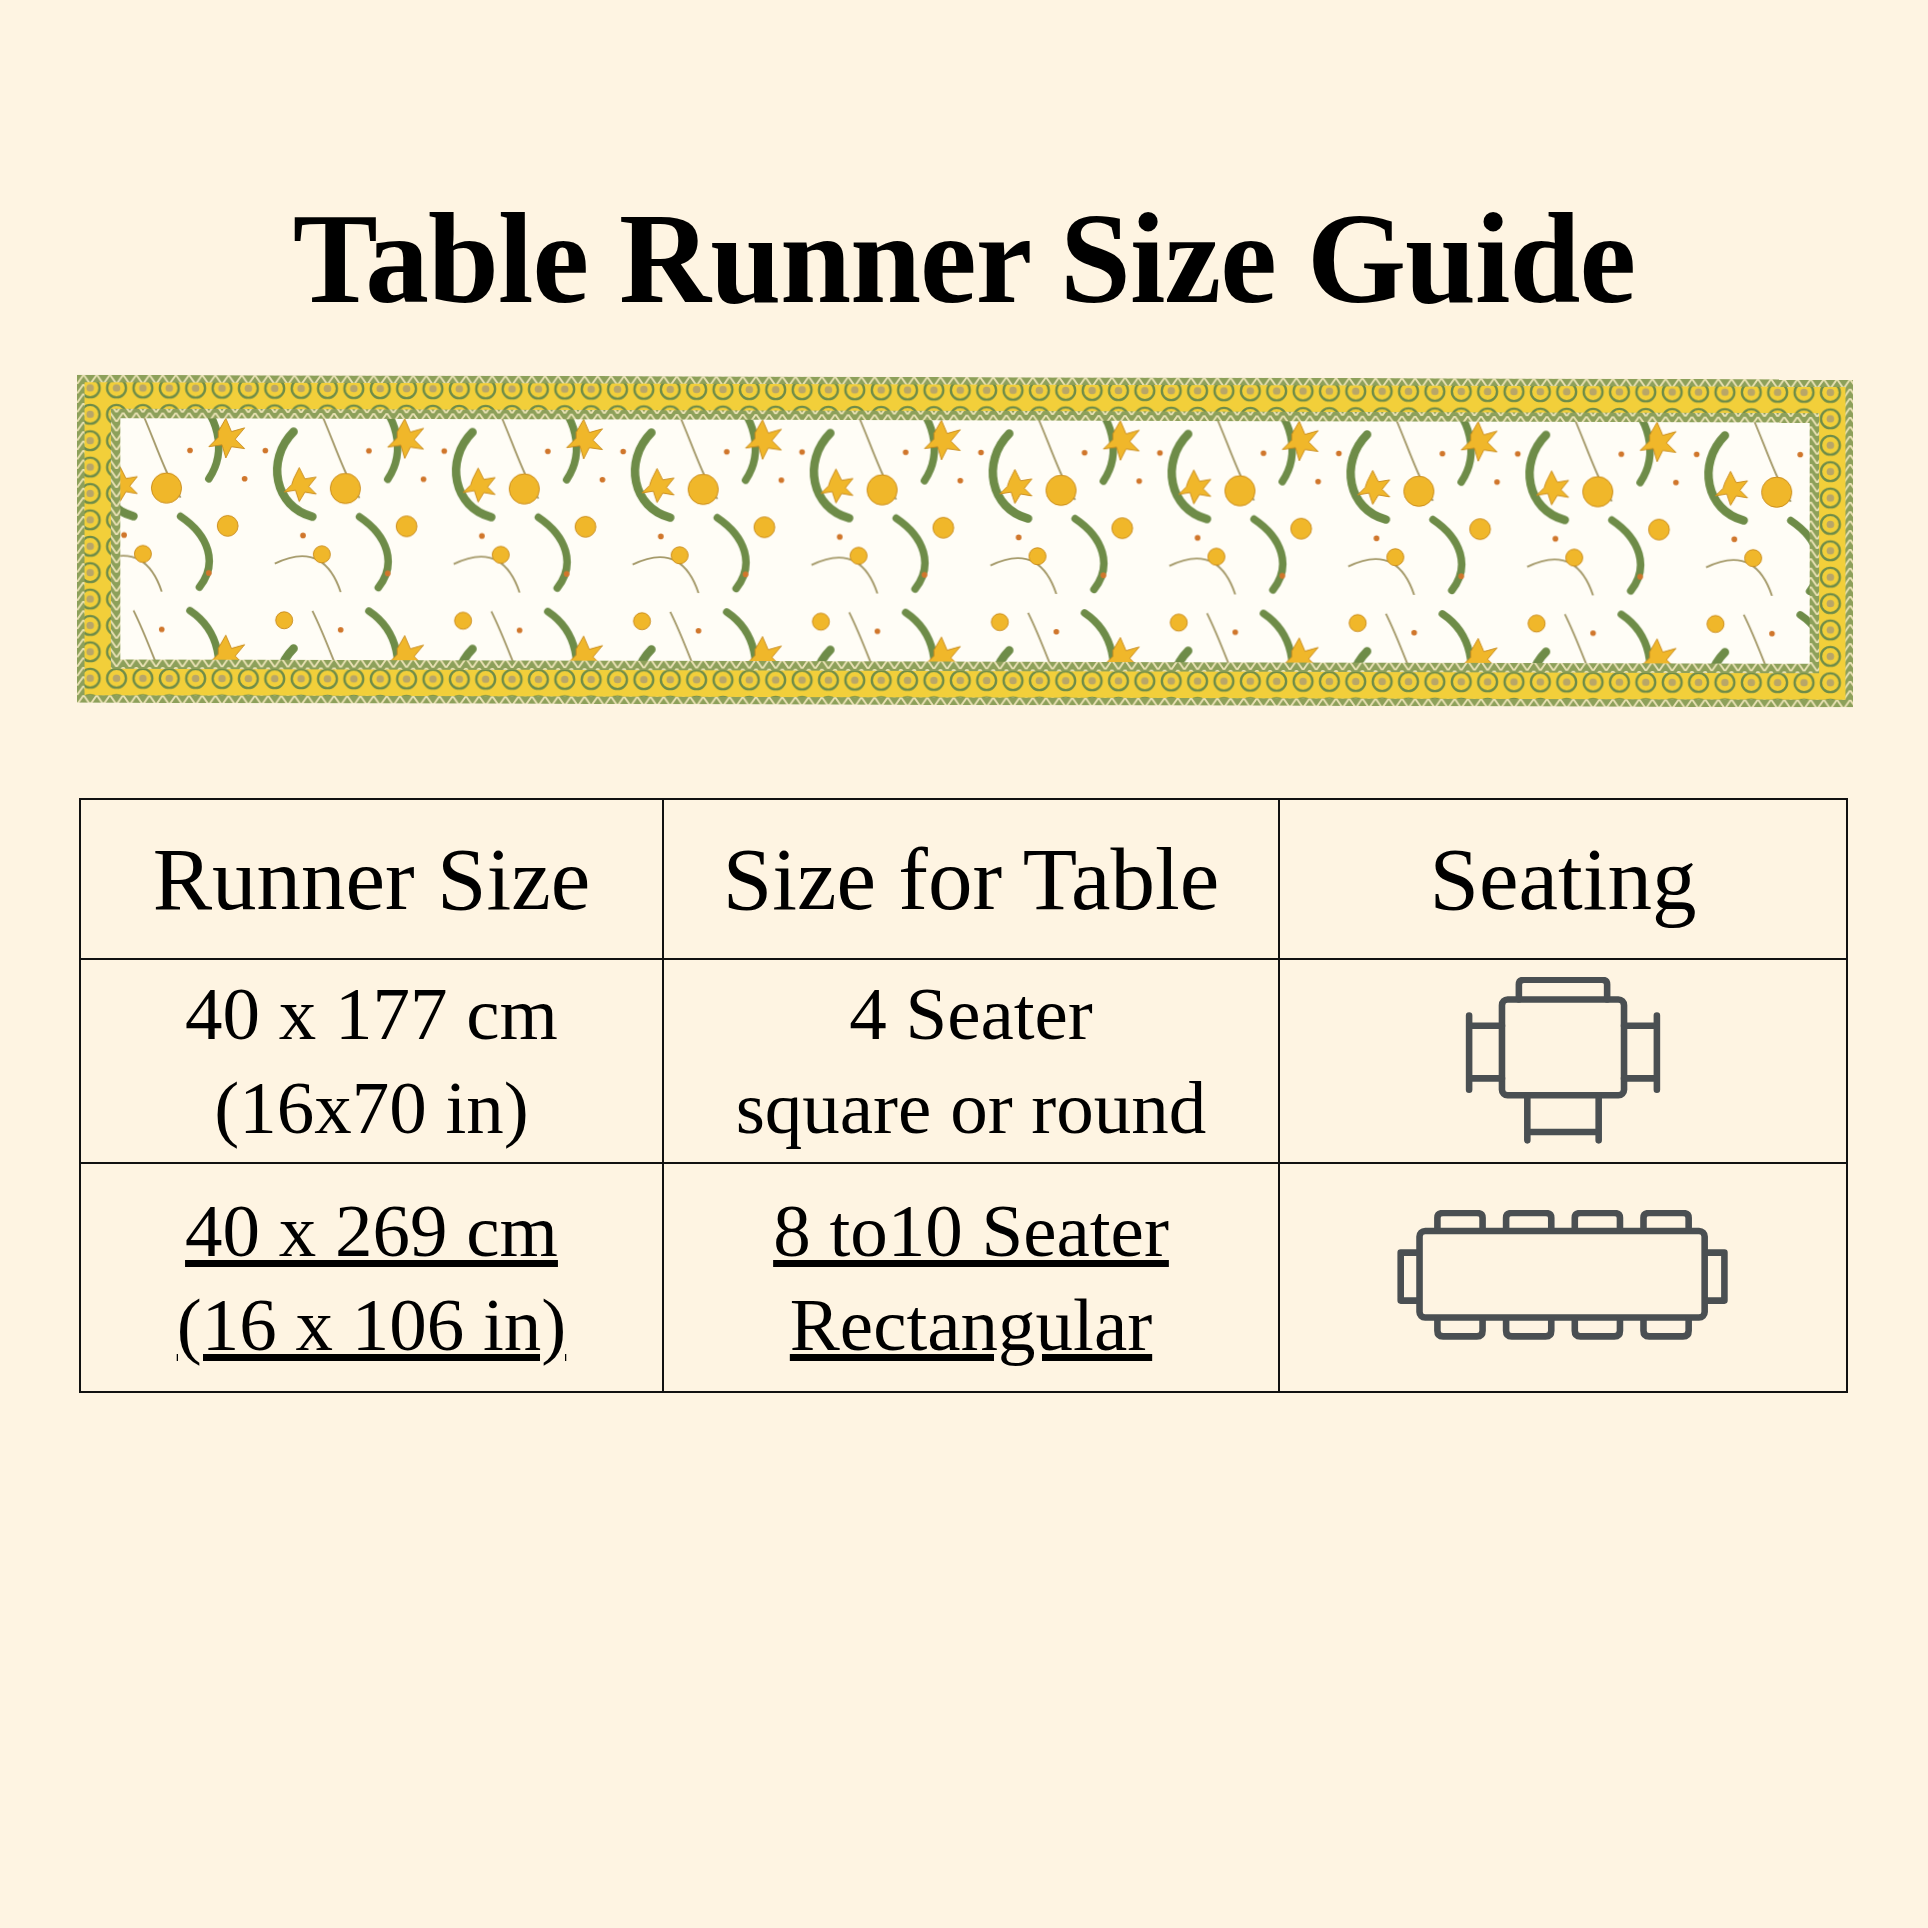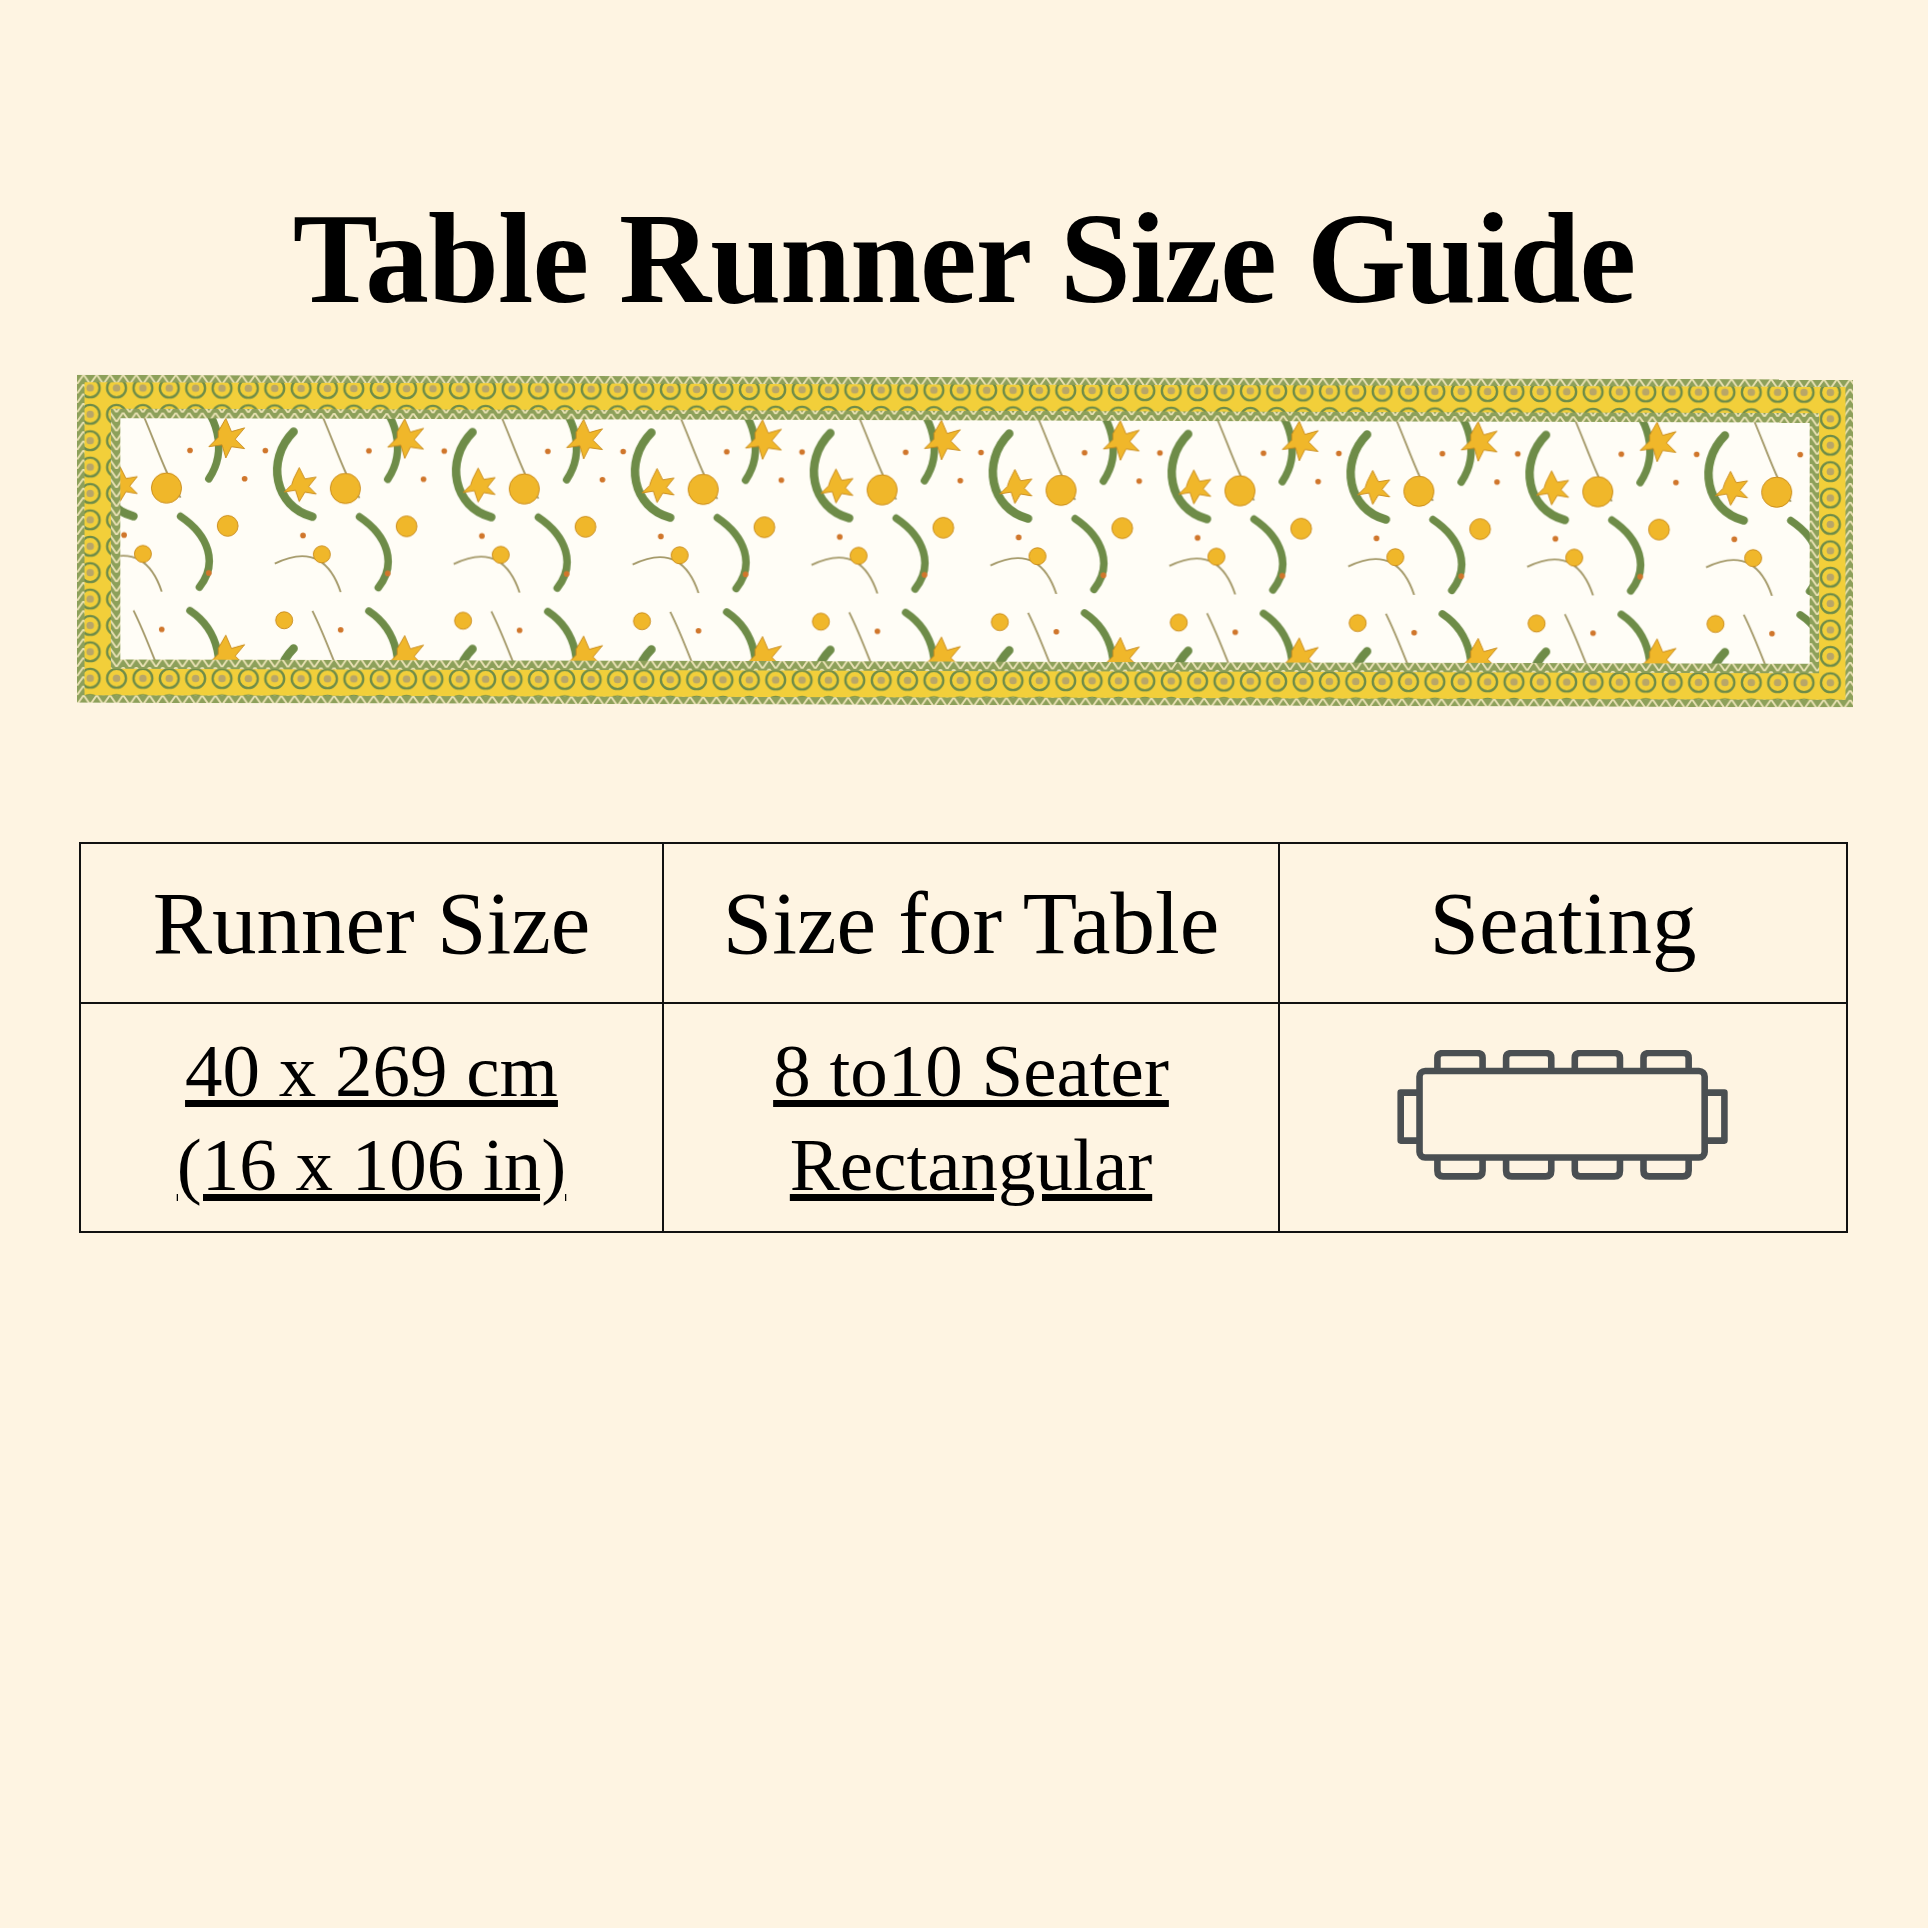--- a/index.html
+++ b/index.html
@@ -11,21 +11,21 @@
     position:absolute; left:0; top:188px; width:1928px; text-align:center;
     font-weight:bold; font-size:130px; line-height:141px; letter-spacing:-0.9px;
     transform: scaleX(0.98);
   }
   .runner {
     position:absolute; left:77px; top:377px; width:1776px; height:328px;
     transform: skewY(0.15deg);
   }
   .runner svg { width:100%; height:100%; display:block; }
   .size-table {
-    position:absolute; left:79px; top:842px; width:1766px;
+    position:absolute; left:79px; top:798px; width:1766px;
     border-collapse:collapse; table-layout:fixed;
   }
   .size-table td, .size-table th {
     border:2.8px solid #111; text-align:center; vertical-align:middle; padding:0;
     font-weight:normal;
   }
   .size-table th { height:158px; font-size:89px; line-height:94px; }
   .size-table td { font-size:75px; line-height:94px; }
   .r1 td { height:202px; }
   .r2 td { height:227px; }
@@ -87,20 +87,39 @@
     <col style="width:583px">
       <col style="width:616px">
       <col style="width:568px">
   </colgroup>
   <tbody>
       <tr>
     <th>Runner Size</th>
     <th>Size for Table</th>
     <th>Seating</th>
   </tr>
+  <tr class="r1">
+    <td>
+      <span class="line">40 x 177 cm</span>
+      <span class="line">(16x70 in)</span>
+    </td>
+    <td>
+      <span class="line">4 Seater</span>
+      <span class="line">square or round</span>
+    </td>
+    <td class="icon-cell">
+      <svg width="198" height="169" viewBox="0 0 210 180" fill="none" stroke="#4a4f52" stroke-width="7" stroke-linecap="round" stroke-linejoin="round">
+        <rect x="40" y="24" width="130" height="102" rx="6"></rect>
+        <path d="M58 24 V8 Q58 3 64 3 H146 Q152 3 152 8 V24"></path>
+        <path d="M67 126 V174 M143 126 V174 M67 165 H143"></path>
+        <path d="M5 41 V120 M5 52 H40 M5 108 H40"></path>
+        <path d="M205 41 V120 M205 52 H170 M205 108 H170"></path>
+      </svg>
+    </td>
+  </tr>
   <tr class="r3">
     <td>
       <span class="line">40 x 269 cm</span>
       <span class="line">(16 x 106 in)</span>
     </td>
     <td>
       <span class="line">8 to10 Seater</span>
       <span class="line">Rectangular</span>
     </td>
     <td class="icon-cell">

